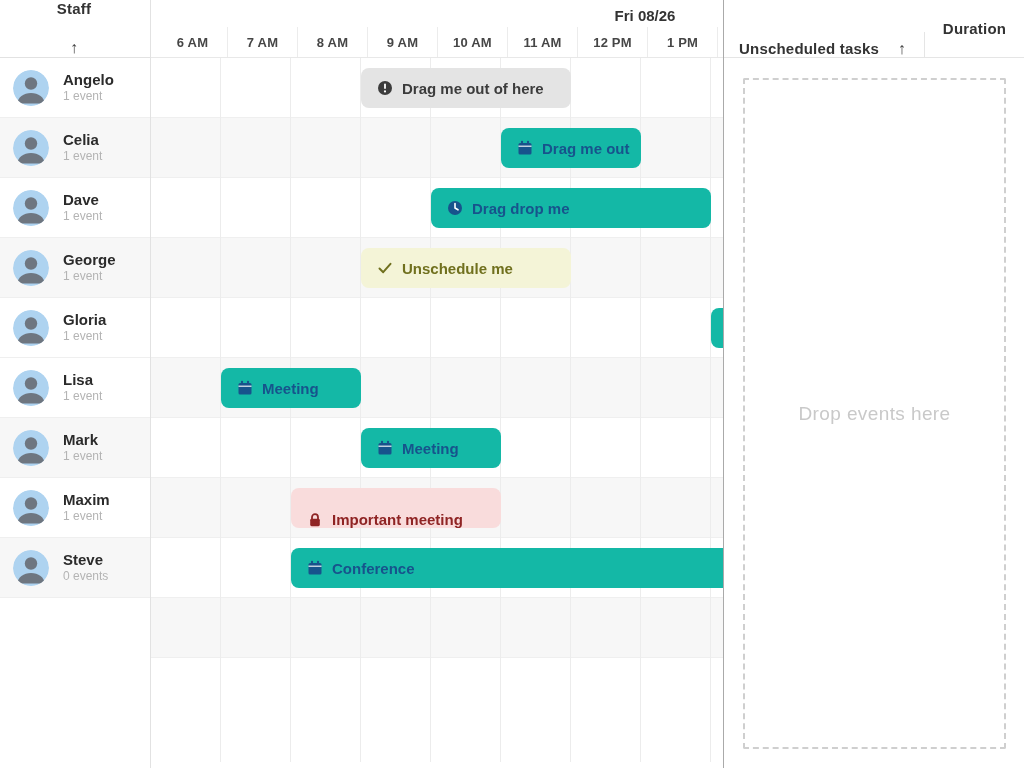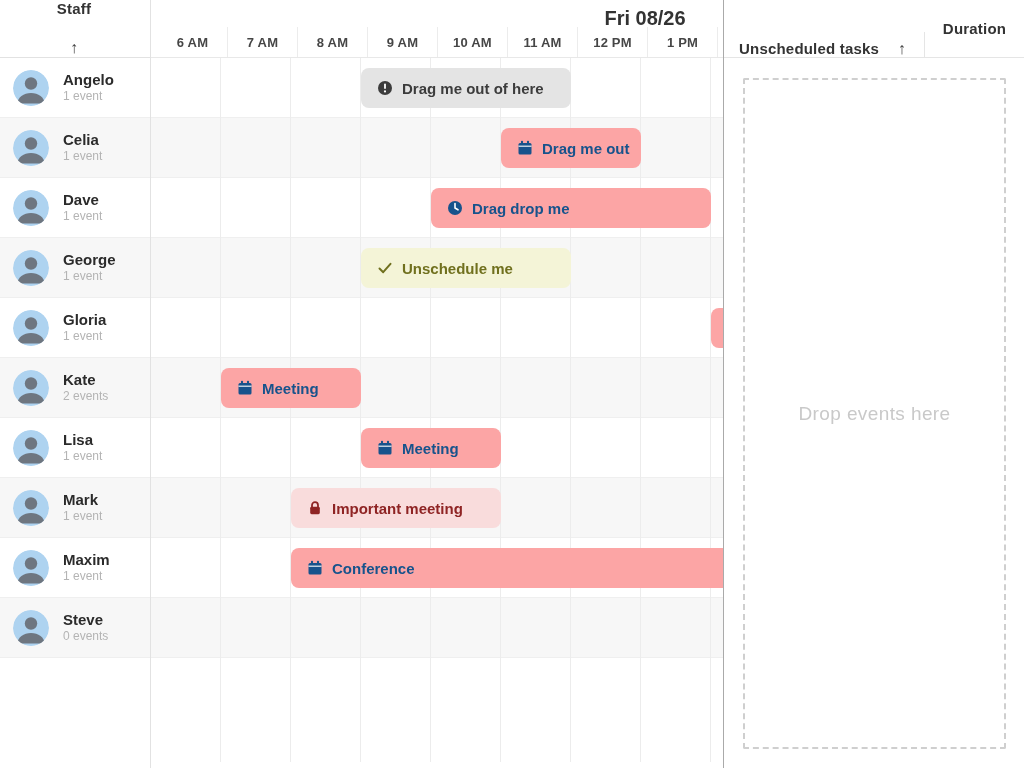--- a/index.html
+++ b/index.html
@@ -14,35 +14,35 @@
   .staff-row { height:60px; display:flex; align-items:center; padding-left:13px; border-bottom:1px solid #efefef; }
   .staff-row.alt { background:#f7f7f7; }
   .avatar { width:36px; height:36px; flex:0 0 36px; border-radius:50%; overflow:hidden; }
   .staff-info { margin-left:14px; line-height:1.25; }
   .staff-name { font-size:15px; font-weight:700; color:#2b2b2b; }
   .staff-count { font-size:12px; color:#b4b4b4; }
 
   
   .timeline { position:absolute; left:151px; top:0; width:572px; height:768px; overflow:hidden; }
   .tl-header { position:relative; height:58px; border-bottom:1px solid #e8e8e8; }
-  .date-label { position:absolute; left:494px; top:7px; transform:translateX(-50%); font-size:20px; font-weight:600; color:#333; white-space:nowrap; }
+  .date-label { position:absolute; left:494px; top:7px; transform:translateX(-50%); font-size:15px; font-weight:600; color:#333; white-space:nowrap; }
   .time-cells { position:absolute; left:7px; bottom:0; height:30px; display:flex; }
   .time-cell { width:70px; height:30px; display:flex; align-items:center; justify-content:center; border-right:1px solid #ececec; font-size:13px; font-weight:600; color:#464646; letter-spacing:.2px; }
   .tl-body { position:relative; height:704px; }
   .stripe { position:absolute; left:0; width:572px; height:60px; border-bottom:1px solid #efefef; }
   .stripe.alt { background:#f7f7f7; }
   .vline { position:absolute; top:0; width:1px; height:704px; background:#ececec; }
 
   .event { position:absolute; height:40px; border-radius:8px; display:flex; align-items:center; padding:0 12px 0 16px; font-size:15px; font-weight:600; white-space:nowrap; overflow:hidden; }
   .event.clip-right { border-top-right-radius:0; border-bottom-right-radius:0; }
   .event .ev-icon { display:inline-flex; width:16px; height:16px; margin-right:9px; flex:0 0 16px; }
-  .event.blue   { background:#fca5a5; color:#17538c; }
+  .event.blue   { background:#14b8a6; color:#17538c; }
   .event.gray   { background:#e4e4e4; color:#3c3c3c; }
   .event.yellow { background:#f4f4d7; color:#70701e; }
-  .event.red    { background:#f9dcdc; color:#8f2424; }
+  .event.red    { background:#f9dcdc; color:#8f2424;align-items:flex-end; }
 
   
   .side-panel { position:absolute; left:723px; top:0; width:301px; height:768px; background:#fff; border-left:1px solid #aaaaaa; }
   .panel-header { display:flex; height:58px; border-bottom:1px solid #e5e5e5; }
   .ph-left { width:201px; display:flex; align-items:center; justify-content:space-between; padding:8px 18px 0 15px; border-right:1px solid #e5e5e5; font-size:15px; font-weight:700; color:#333; letter-spacing:.2px;margin-top:32px; }
   .ph-right { flex:1; display:flex; align-items:center; justify-content:center; font-size:15px; font-weight:700; color:#333; letter-spacing:.2px; }
   .dropzone { position:absolute; left:19px; top:78px; width:263px; height:671px; border:2px dashed #cfcfcf; border-radius:2px; display:flex; align-items:center; justify-content:center; }
   .dropzone-text { font-size:19px; color:#c9c9c9; letter-spacing:.4px; }
 </style>
 </head>
@@ -102,31 +102,20 @@
         </div>
         <div class="staff-row">
           <span class="avatar"><svg viewBox="0 0 36 36" width="36" height="36">
               <circle cx="18" cy="18" r="18" fill="#aed3f0"></circle>
               <circle cx="18" cy="13.5" r="6.2" fill="#6e7680"></circle>
               <path d="M4.5 33.5 a13.5 10.5 0 0 1 27 0 Z" fill="#6e7680"></path>
             </svg></span>
           <div class="staff-info">
             <div class="staff-name">Gloria</div>
             <div class="staff-count">1 event</div>
-          </div>
-        </div>
-        <div class="staff-row alt">
-          <span class="avatar"><svg viewBox="0 0 36 36" width="36" height="36">
-              <circle cx="18" cy="18" r="18" fill="#aed3f0"></circle>
-              <circle cx="18" cy="13.5" r="6.2" fill="#6e7680"></circle>
-              <path d="M4.5 33.5 a13.5 10.5 0 0 1 27 0 Z" fill="#6e7680"></path>
-            </svg></span>
-          <div class="staff-info">
-            <div class="staff-name">Kate</div>
-            <div class="staff-count">2 events</div>
           </div>
         </div>
         <div class="staff-row">
           <span class="avatar"><svg viewBox="0 0 36 36" width="36" height="36">
               <circle cx="18" cy="18" r="18" fill="#aed3f0"></circle>
               <circle cx="18" cy="13.5" r="6.2" fill="#6e7680"></circle>
               <path d="M4.5 33.5 a13.5 10.5 0 0 1 27 0 Z" fill="#6e7680"></path>
             </svg></span>
           <div class="staff-info">
             <div class="staff-name">Lisa</div>

